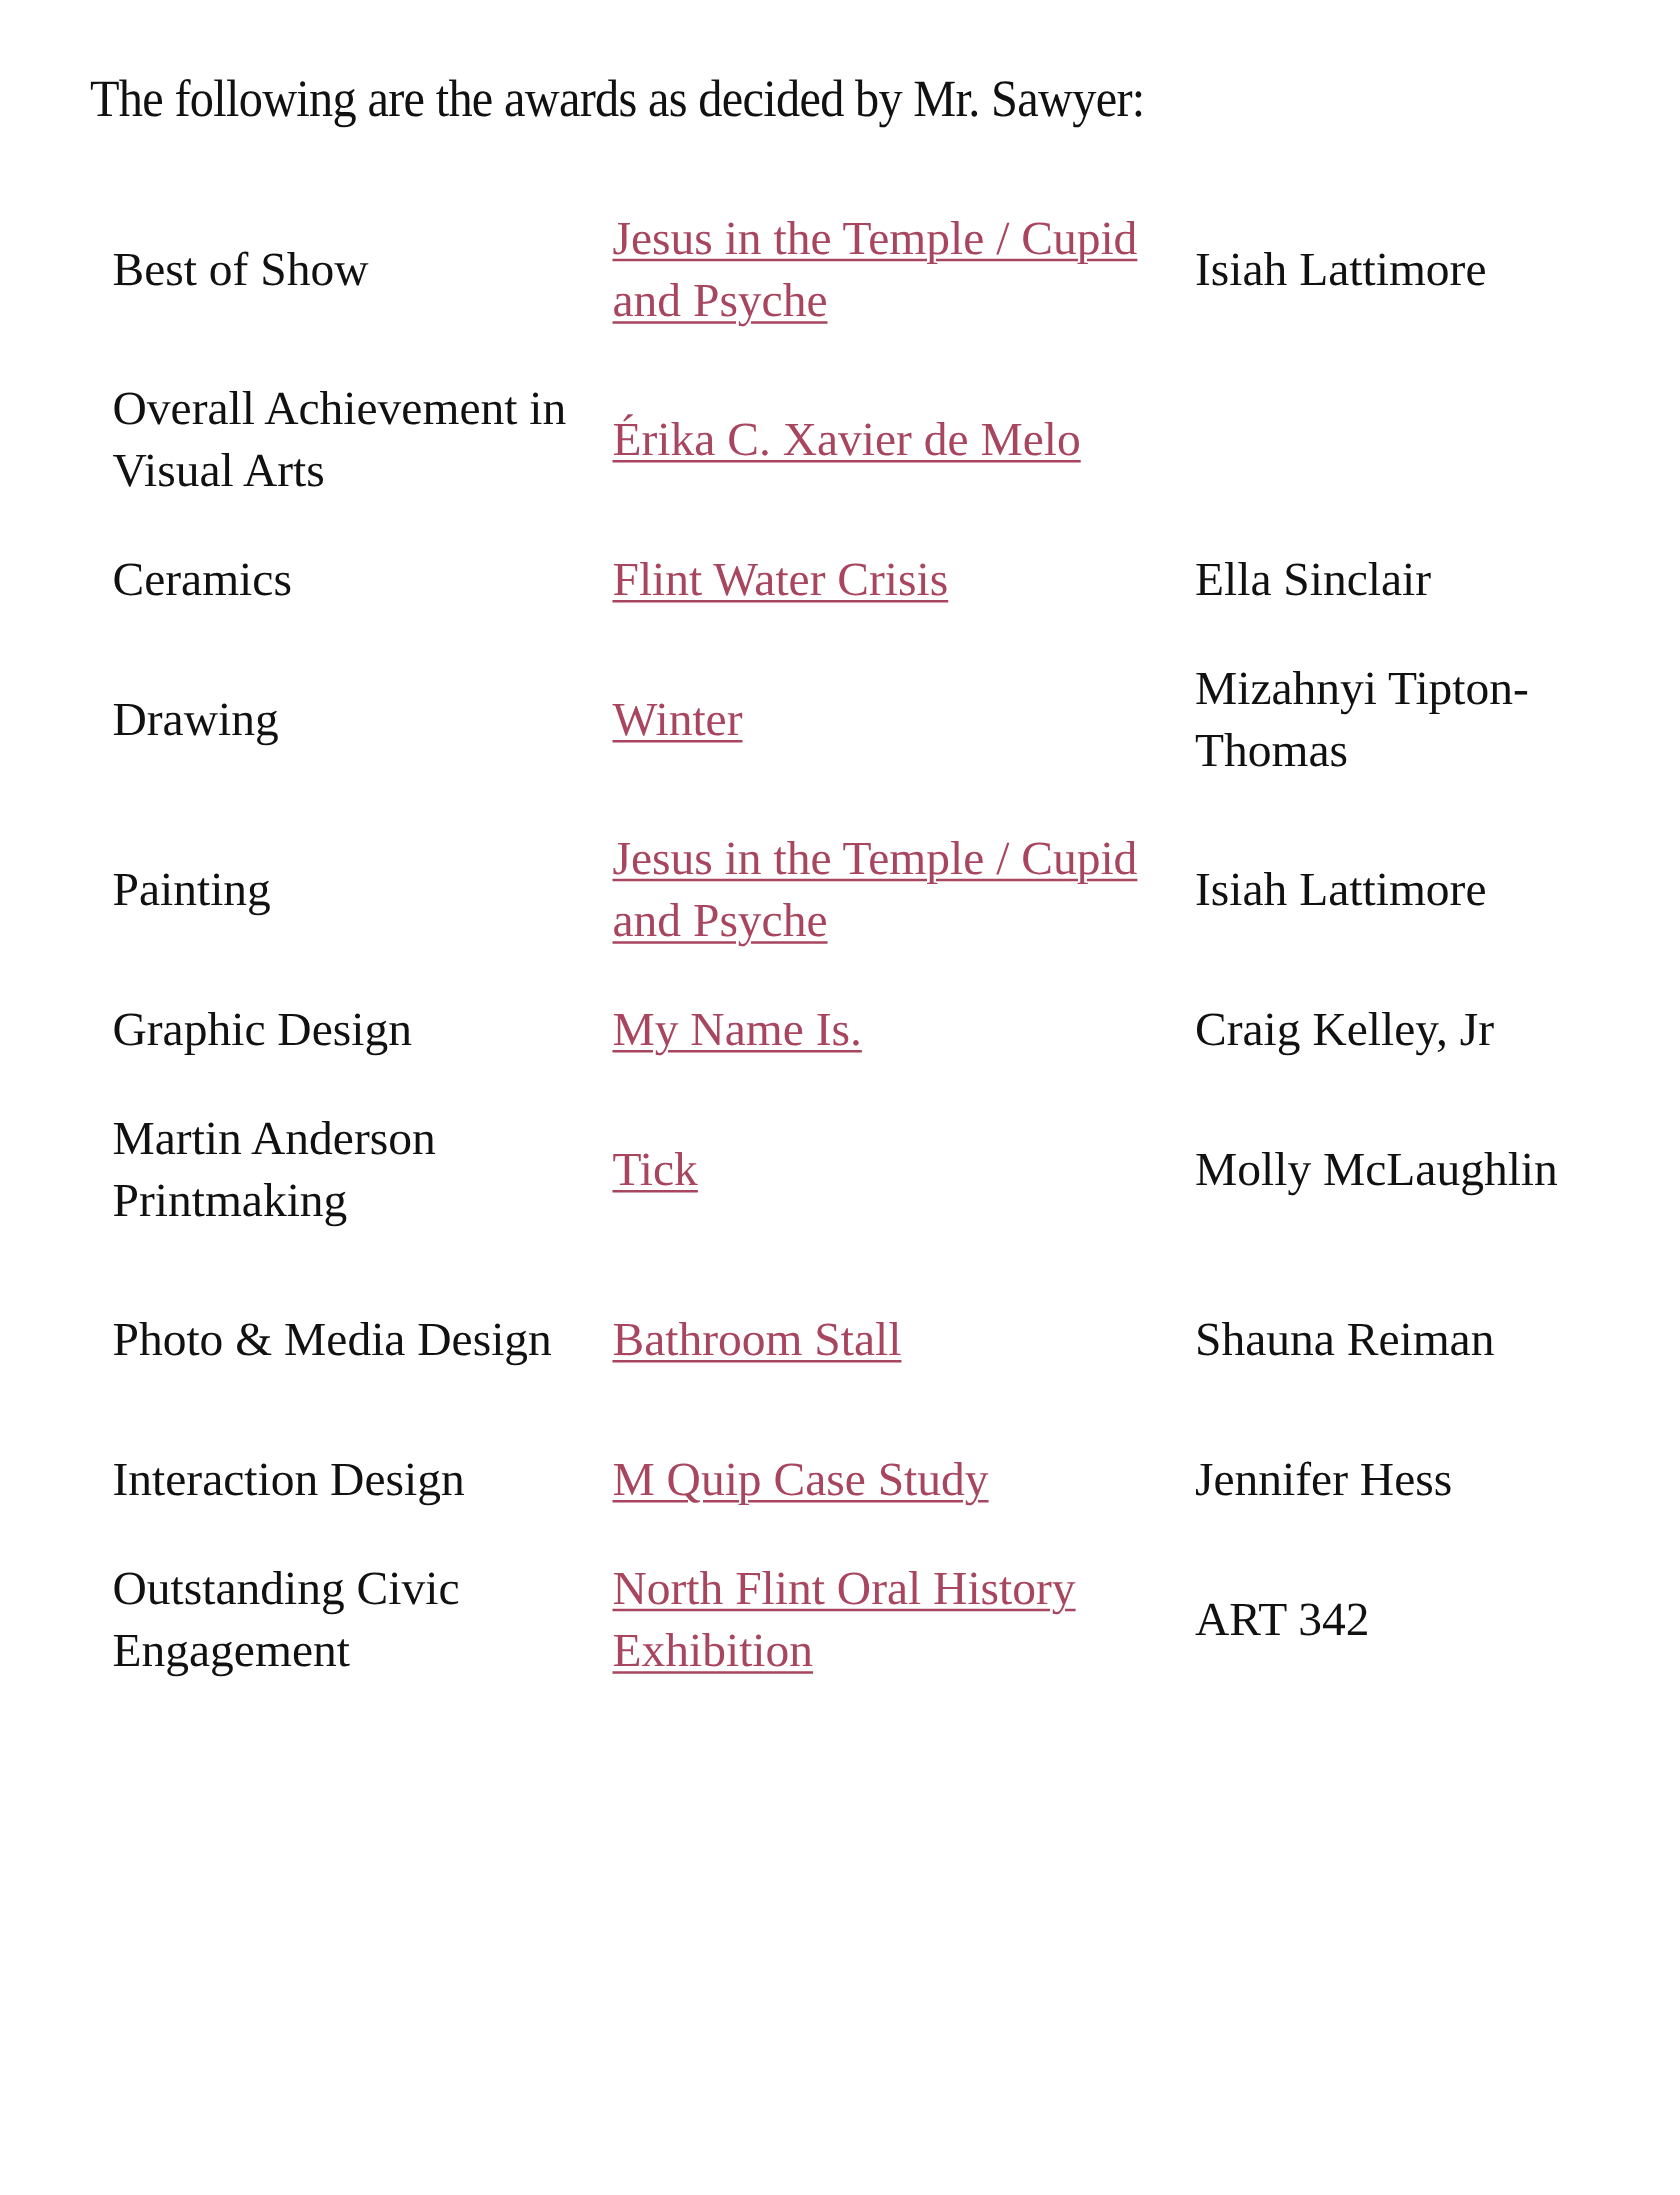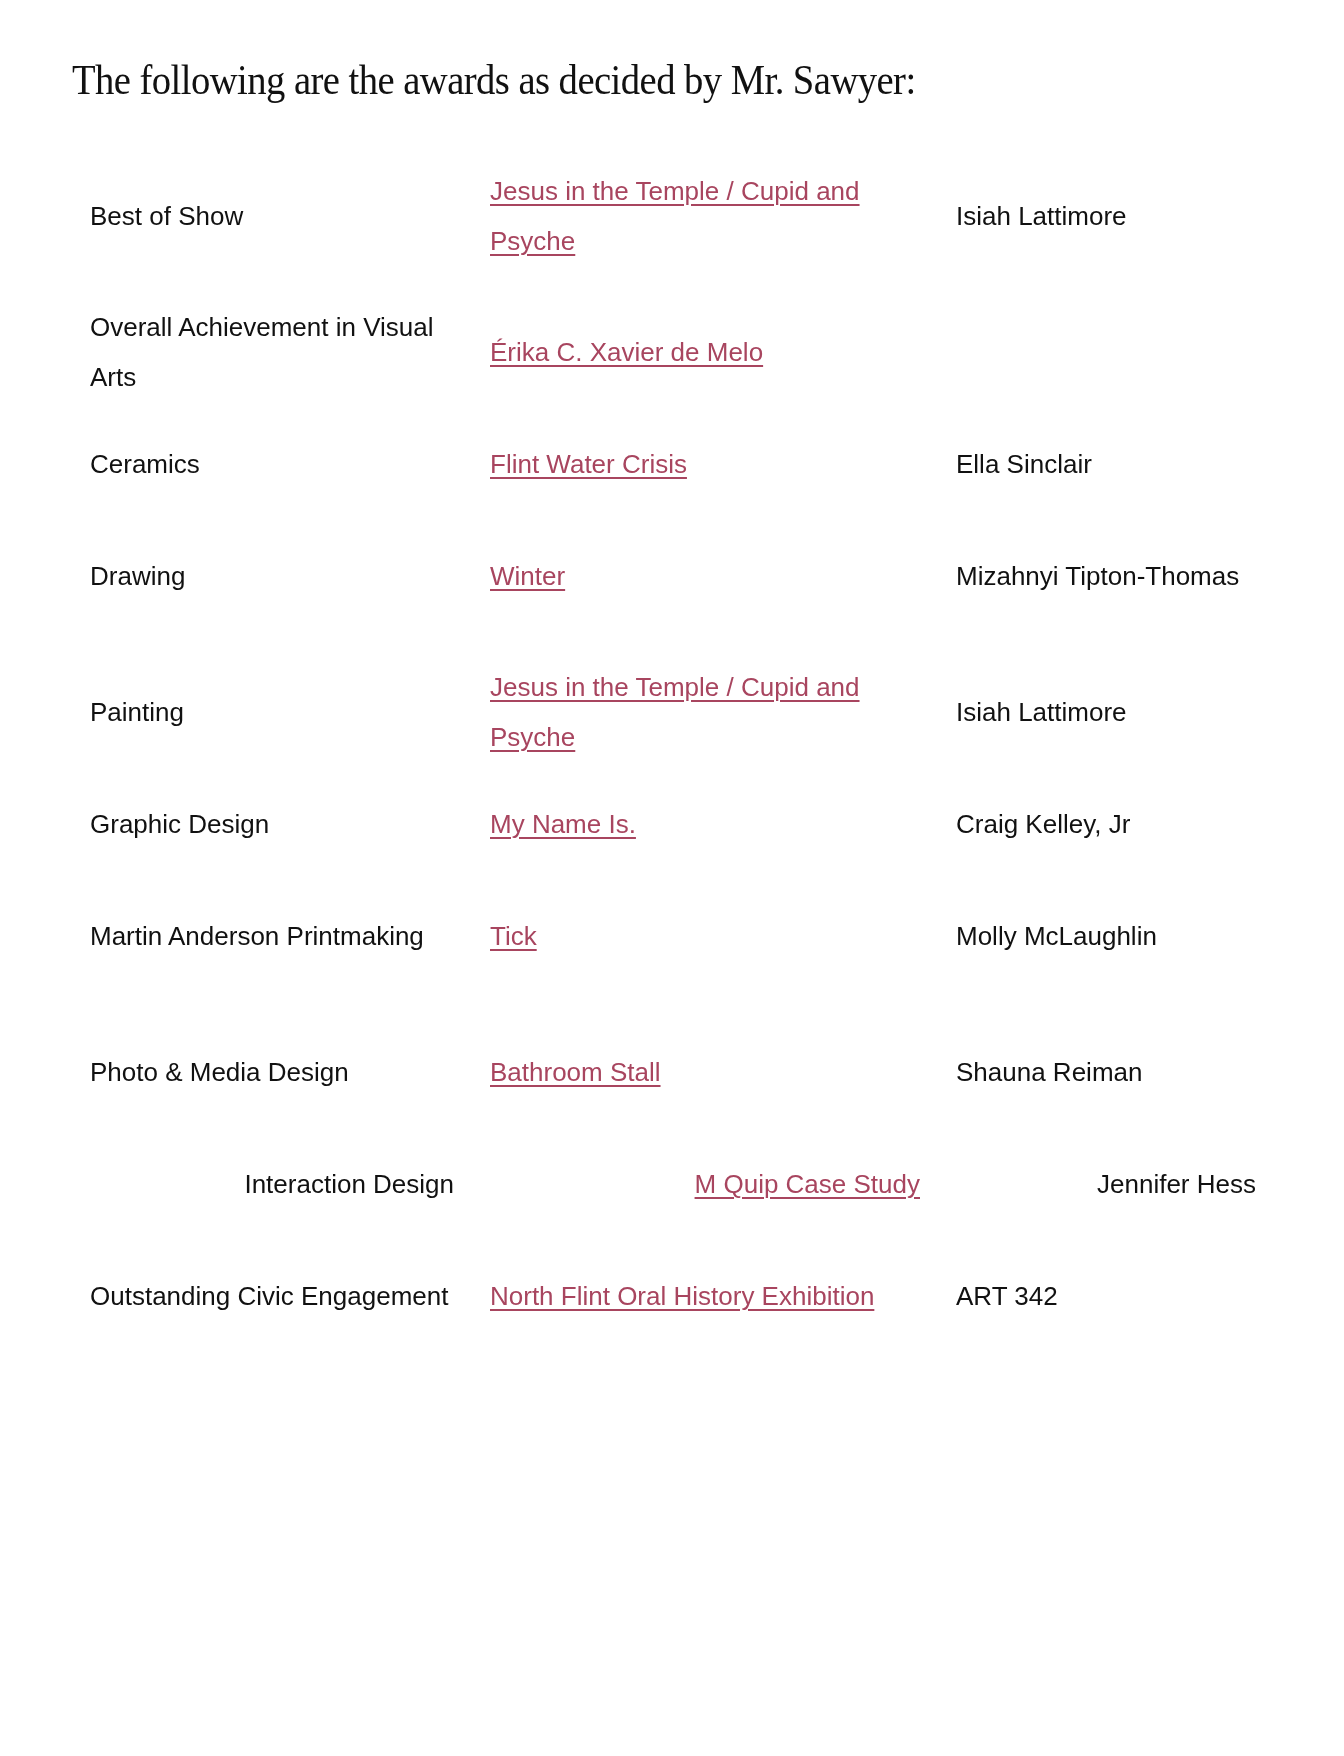--- a/index.html
+++ b/index.html
@@ -7,22 +7,22 @@
   .intro {
     position: absolute; left: 72px; top: 14px;
     font-family: "Liberation Serif", "DejaVu Serif", serif;
     font-size: 42px; color: #111; letter-spacing: -0.6px;
     transform: scaleX(0.92); transform-origin: left top;
     white-space: nowrap;
   }
   table.awards {
     position: absolute; left: 72px; top: 148px;
     border-collapse: collapse;
-    font-family: Liberation Sans, sans-serif;
-    font-size: 26px; line-height: 50px; color: #111;
+    font-family: Liberation Serif, serif;
+    font-size: 38px; line-height: 50px; color: #111;
   }
   table.awards td { padding: 0 18px; vertical-align: middle; }
   td.c1 { width: 364px; }
   td.c2 { width: 430px; }
   td.c3 { width: 300px; }
   a.work { color: #a8455f; text-decoration: underline; text-decoration-thickness: 2px; text-underline-offset: 4px; }
 </style>
 </head>
 <body>
 
@@ -63,21 +63,21 @@
       <tr style="height: 136px;">
         <td class="c1">Martin Anderson Printmaking</td>
         <td class="c2"><a class="work" href="#">Tick</a></td>
         <td class="c3">Molly McLaughlin</td>
       </tr>
       <tr style="height: 136px;">
         <td class="c1">Photo &amp; Media Design</td>
         <td class="c2"><a class="work" href="#">Bathroom Stall</a></td>
         <td class="c3">Shauna Reiman</td>
       </tr>
-      <tr style="height: 88px; text-align: right;">
+      <tr style="height: 88px;">
         <td class="c1">Interaction Design</td>
         <td class="c2"><a class="work" href="#">M Quip Case Study</a></td>
         <td class="c3">Jennifer Hess</td>
       </tr>
       <tr style="height: 136px;">
         <td class="c1">Outstanding Civic Engagement</td>
         <td class="c2"><a class="work" href="#">North Flint Oral History Exhibition</a></td>
         <td class="c3">ART 342</td>
       </tr>
     </tbody>

